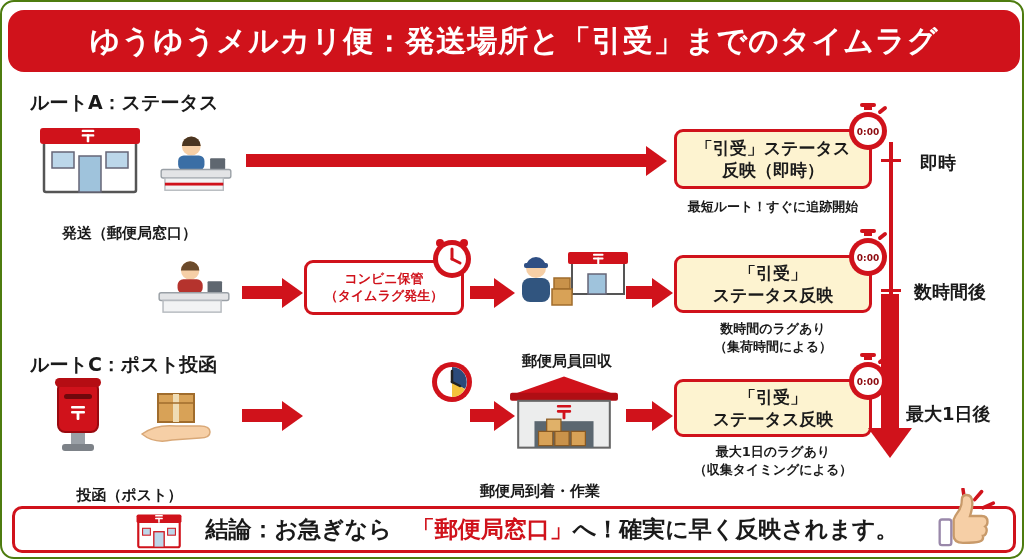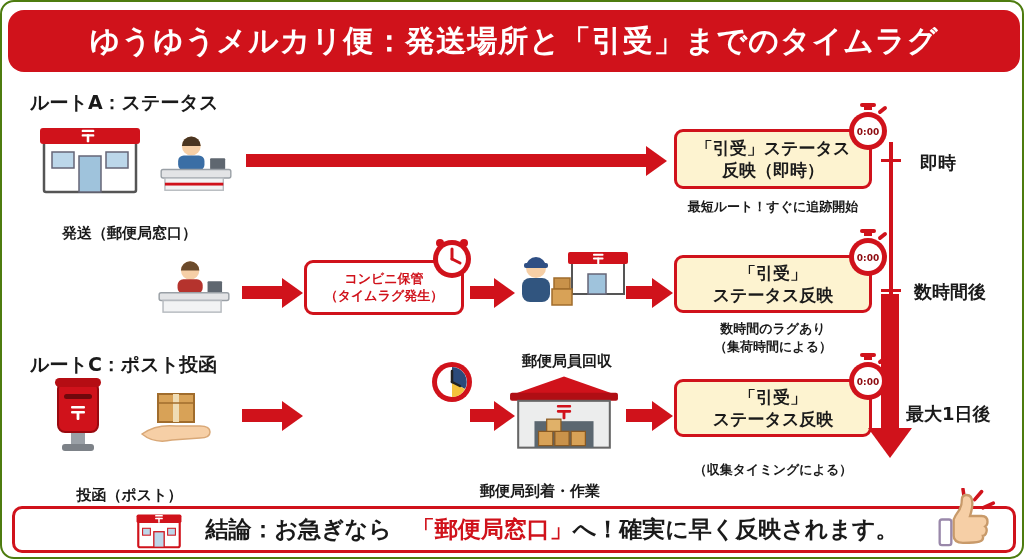--- a/index.html
+++ b/index.html
@@ -243,20 +243,21 @@
     <svg viewBox="0 0 44 50">
       <rect x="18" y="2" width="8" height="6" fill="#d0121b"></rect>
       <rect x="14" y="1" width="16" height="4" rx="2" fill="#d0121b"></rect>
       <line x1="34" y1="10" x2="39" y2="6" stroke="#d0121b" stroke-width="4" stroke-linecap="round"></line>
       <circle cx="22" cy="29" r="19" fill="#d0121b"></circle>
       <circle cx="22" cy="29" r="14" fill="#fff"></circle>
       <text x="22" y="33" text-anchor="middle" font-size="9" font-weight="bold" fill="#8e0b10">0:00</text>
     </svg>
   </div>
 
+  <div class="abs caption" style="left:656px;top:441px;width:230px">最大1日のラグあり</div>
   <div class="abs caption" style="left:656px;top:459px;width:230px">（収集タイミングによる）</div>
 
   <div class="abs time-label" style="left:904px;top:400px">最大1日後</div>
 
   <div class="abs v-thin" style="left:887px;top:140px;height:155px"></div>
   <div class="abs v-tick" style="left:879px;top:157px;width:20px"></div>
   <div class="abs v-tick" style="left:879px;top:287px;width:20px"></div>
   <div class="abs v-thick" style="left:879px;top:292px;height:136px"></div>
   <div class="abs v-head" style="left:866px;top:426px"></div>
 

